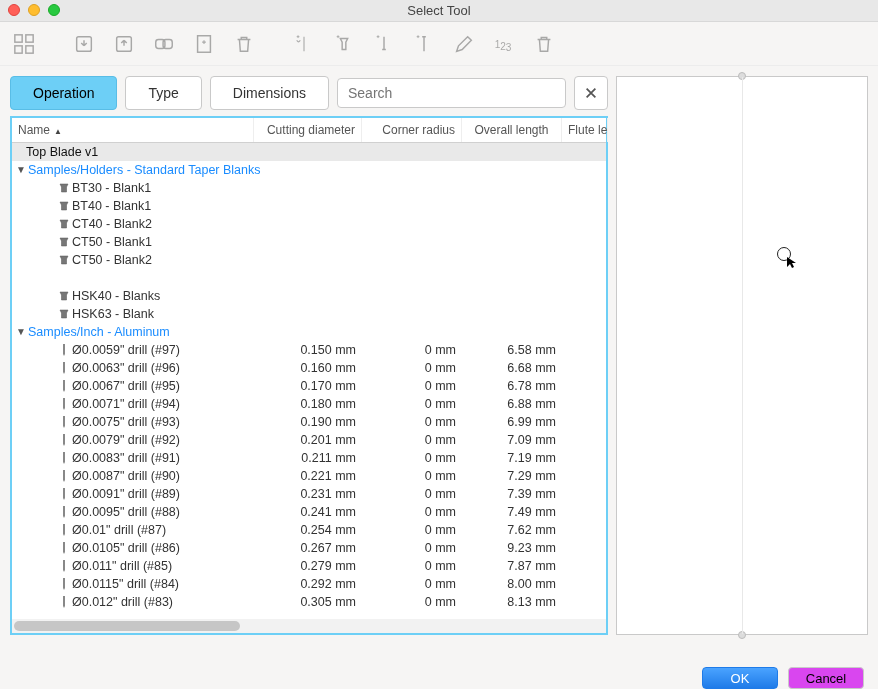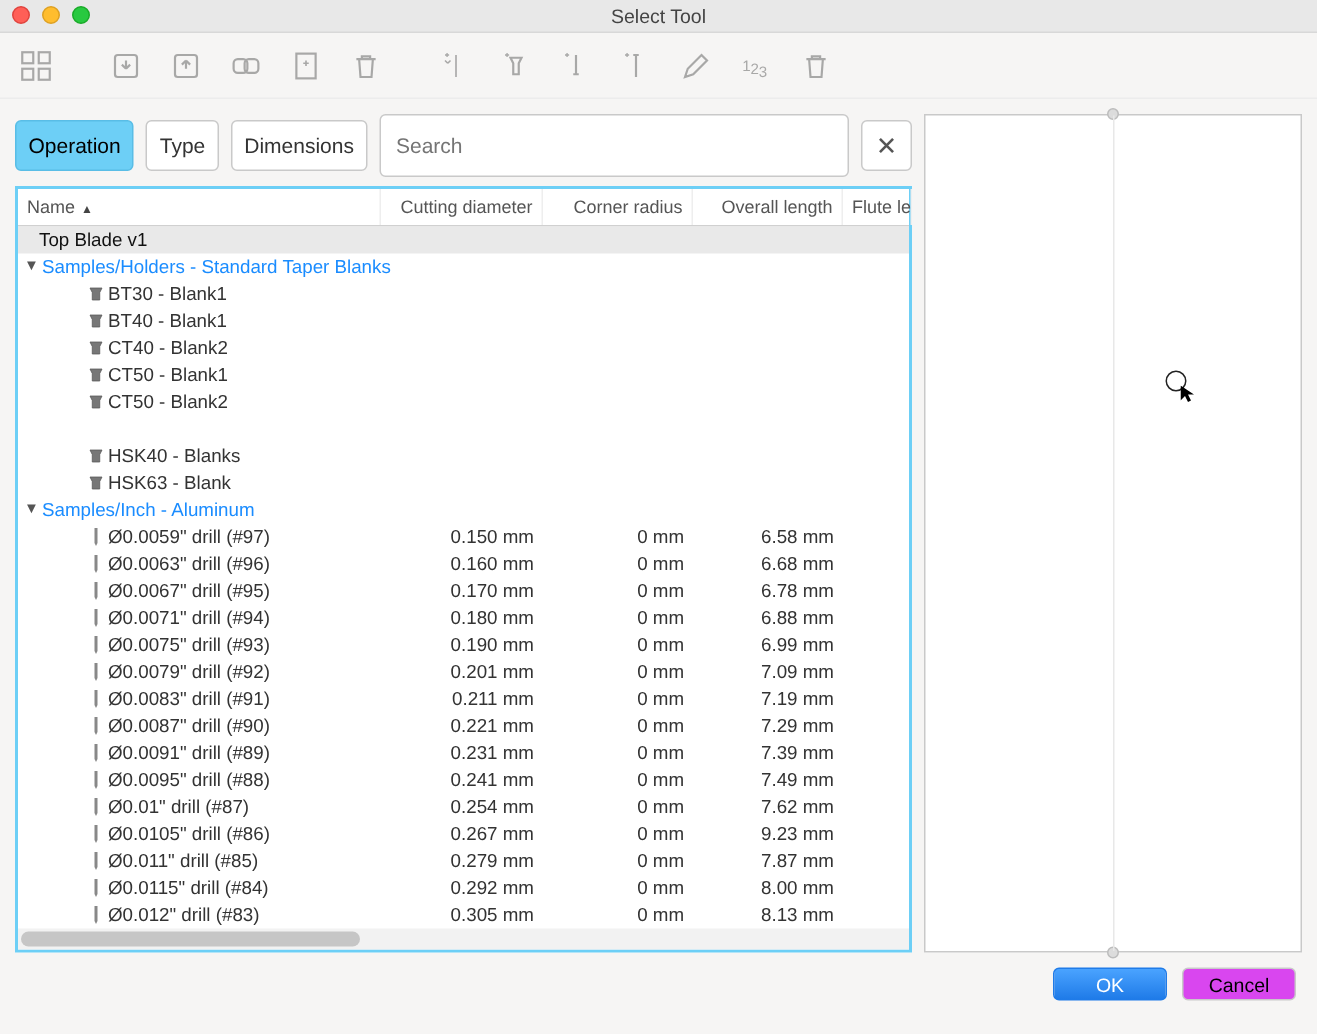--- a/index.html
+++ b/index.html
@@ -66,37 +66,37 @@
     min-width: 0;
   }
   .controls {
     display: flex;
     gap: 8px;
     align-items: center;
     margin-bottom: 6px;
   }
   .tabbtn {
     height: 34px;
-    padding: 0 8px;
+    padding: 0 22px;
     border: 1px solid #c9c9c9;
     background: #fff;
     border-radius: 4px;
     font-size: 14px;
     color: #333;
     display: flex; align-items: center;
     cursor: pointer;
   }
   .tabbtn.active {
     background: #6dcff6;
     color: #000;
     border-color: #59bde6;
   }
   .searchbox {
     flex: 1;
-    height: 42px;
+    height: 30px;
     border: 1px solid #c9c9c9;
     border-radius: 4px;
     font-size: 14px;
     padding: 0 10px;
     color: #888;
   }
   .clearbtn {
     width: 34px; height: 34px;
     border: 1px solid #c9c9c9;
     border-radius: 4px;
@@ -128,21 +128,21 @@
   }
   .th.sort::after {
     content: "▲";
     font-size: 8px;
     margin-left: 4px;
     color: #444;
   }
   .col-name { flex: 0 0 242px; }
   .col-cut  { flex: 0 0 108px; text-align: right; }
   .col-corner{ flex: 0 0 100px; text-align: right; }
-  .col-overall{ flex: 0 0 100px; text-align: right; }
+  .col-overall{ flex: 0 0 100px; text-align: center; }
   .col-flute{ flex: 0 0 46px; overflow:hidden; }
 
   .tbody {
     flex: 1;
     overflow: hidden;
     position: relative;
   }
   .row {
     display: flex;
     font-size: 12.5px;
@@ -210,21 +210,21 @@
     left: 160px; top: 170px;
   }
   .cursor-circ { width:14px;height:14px;border:1.2px solid #222;border-radius:50%; }
   .cursor-arrow {
     position:absolute; left:10px; top:10px;
   }
 
   .footer {
     height: 44px;
     display: flex;
-    align-items: flex-start;
+    align-items: flex-end;
     justify-content: flex-end;
     gap: 10px;
     padding: 0 14px;
   }
   .btn {
     height: 22px;
     min-width: 76px;
     border: 1px solid #c9c9c9;
     background: #d946ef;
     border-radius: 4px;

